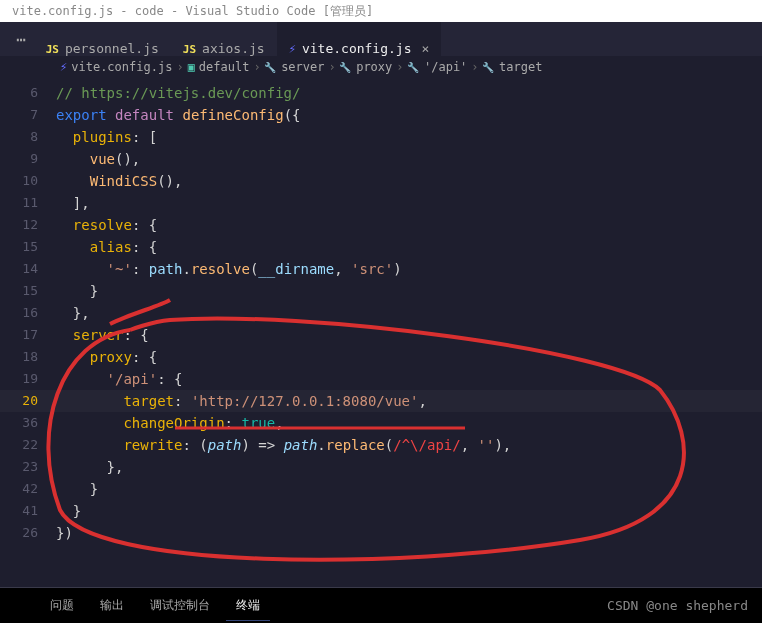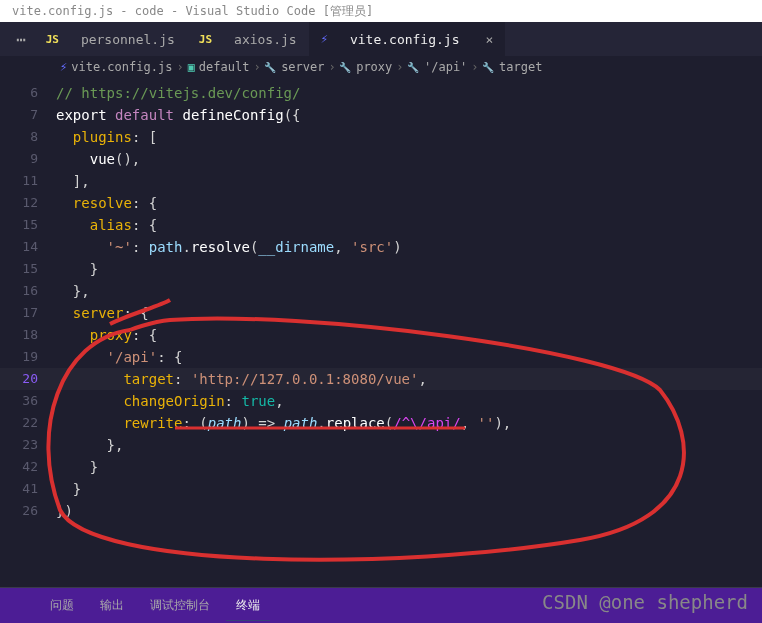--- a/index.html
+++ b/index.html
@@ -1,50 +1,50 @@
 <!DOCTYPE html>
 <html><head>
 <meta charset="utf-8">
 <style>
   * { margin:0; padding:0; box-sizing:border-box; font-family:"Segoe UI",Consolas,monospace; }
   body { background:#1e1e2e; color:#d4d4d4; width:762px; height:623px; overflow:hidden; position:relative; }
   .title-bar { height:22px; background:#ffffff; color:#888; font-size:12px; display:flex; align-items:center; padding:0 12px; }
   .tabs { display:flex; align-items:center; background:#252537; height:34px; padding-left:8px; }
   .menu-icon { color:#aaa; padding:0 8px; font-size:16px; cursor:pointer; }
-  .tab { display:flex; align-items:center; gap:22px; padding:0 12px; height:100%; font-size:13px; color:#aaa; cursor:pointer; }
+  .tab { display:flex; align-items:flex-end; gap:6px; padding:0 12px; height:100%; font-size:13px; color:#aaa; cursor:pointer; }
   .tab.active { background:#1e1e2e; color:#eee; }
   .js-icon { color:#f1e05a; font-weight:bold; font-size:11px; }
   .vite-icon { color:#646cff; font-size:12px; }
   .close { color:#aaa; margin-left:4px; cursor:pointer; }
   .breadcrumbs { display:flex; align-items:center; gap:4px; padding:4px 60px; font-size:12px; color:#aaa; background:#1e1e2e; }
   .bc-sep { color:#666; }
   .bc-item { display:flex; align-items:center; gap:4px; cursor:pointer; }
   .wrench { color:#aaa; font-size:10px; }
   .editor { position:relative; font-family:Consolas,monospace; font-size:14px; line-height:22px; padding-top:4px; }
   .line { display:flex; }
   .gutter { width:56px; text-align:right; padding-right:18px; color:#5a5a6e; user-select:none; font-size:13px; }
-  .line.current .gutter { color:#8b5cf6; }
+  .line.current .gutter { color:#eab308; }
   .line.current { background:rgba(255,255,255,0.03); }
   .code { white-space:pre; }
   .tok-keyword { color:#c586c0; }
-  .tok-export { color:#ffffff; }
-  .tok-func { color:#ffffff; }
+  .tok-export { color:#3b82f6; }
+  .tok-func { color:#fdba74; }
   .tok-prop { color:#eab308; }
   .tok-string { color:#ce9178; }
   .tok-comment { color:#6a9955; }
   .tok-bool { color:#14b8a6; }
   .tok-param { color:#9cdcfe; font-style:italic; }
   .tok-punct { color:#d4d4d4; }
-  .tok-regex { color:#d946ef; }
+  .tok-regex { color:#ef4444; }
   .tok-var { color:#9cdcfe; }
-  .panel { position:absolute; bottom:0; left:0; right:0; height:36px; background:#4c1d95; border-top:1px solid #3a3a4a; display:flex; align-items:center; font-size:12px; color:#aaa; }
+  .panel { position:absolute; bottom:0; left:0; right:0; height:36px; background:#000000; border-top:1px solid #3a3a4a; display:flex; align-items:center; font-size:12px; color:#aaa; }
   .panel-tabs { display:flex; gap:6px; padding-left:40px; }
   .panel-tab { padding:6px 10px; cursor:pointer; }
   .panel-tab.active { border-bottom:1px solid #347; color:#eee; }
-  .watermark { position:absolute; right:14px; bottom:10px; color:#888; font-size:19px; }
+  .watermark { position:absolute; right:14px; bottom:10px; color:#888; font-size:13px; }
   .annotation { position:absolute; left:0; top:0; pointer-events:none; width:762px; height:623px; }
 </style>
 </head>
 <body>
 
 <div class="title-bar">
   <span>vite.config.js - code - Visual Studio Code [管理员]</span>
 </div>
 
 <div class="tabs">
@@ -109,20 +109,24 @@
     </div>
     <div class="line">
       <div class="gutter">8</div>
       <div class="code"><span class="tok-punct">  </span><span class="tok-prop">plugins</span><span class="tok-punct">: [</span></div>
     </div>
     <div class="line">
       <div class="gutter">9</div>
       <div class="code"><span class="tok-punct">    </span><span class="tok-func">vue</span><span class="tok-punct">(),</span></div>
     </div>
     <div class="line">
+      <div class="gutter">10</div>
+      <div class="code"><span class="tok-punct">    </span><span class="tok-func">WindiCSS</span><span class="tok-punct">(),</span></div>
+    </div>
+    <div class="line">
       <div class="gutter">11</div>
       <div class="code"><span class="tok-punct">  ],</span></div>
     </div>
     <div class="line">
       <div class="gutter">12</div>
       <div class="code"><span class="tok-punct">  </span><span class="tok-prop">resolve</span><span class="tok-punct">: {</span></div>
     </div>
     <div class="line">
       <div class="gutter">15</div>
       <div class="code"><span class="tok-punct">    </span><span class="tok-prop">alias</span><span class="tok-punct">: {</span></div>

